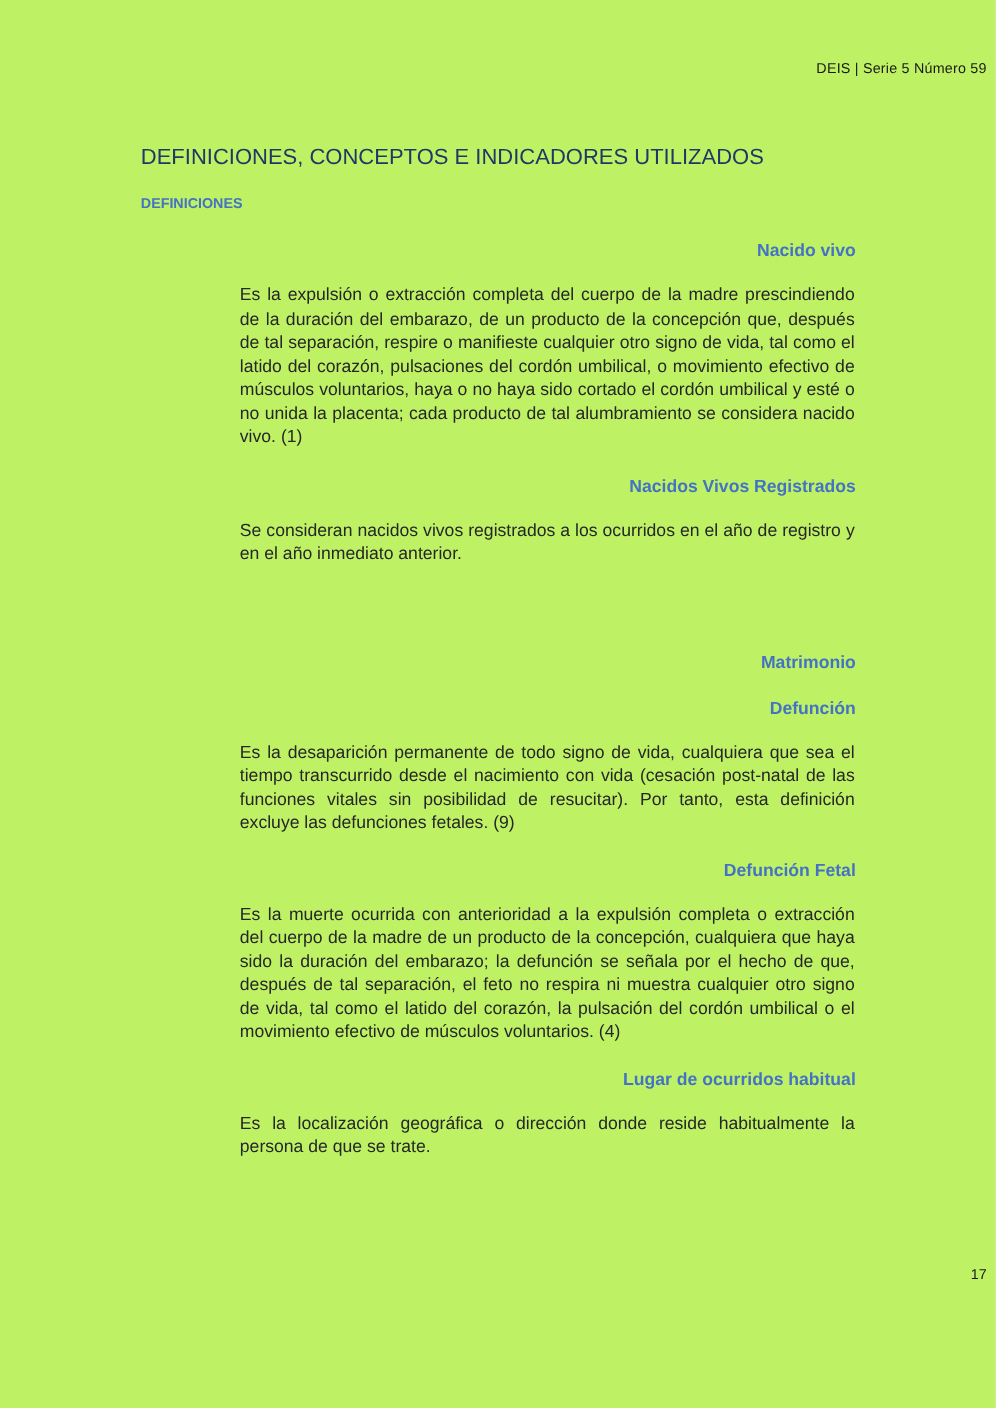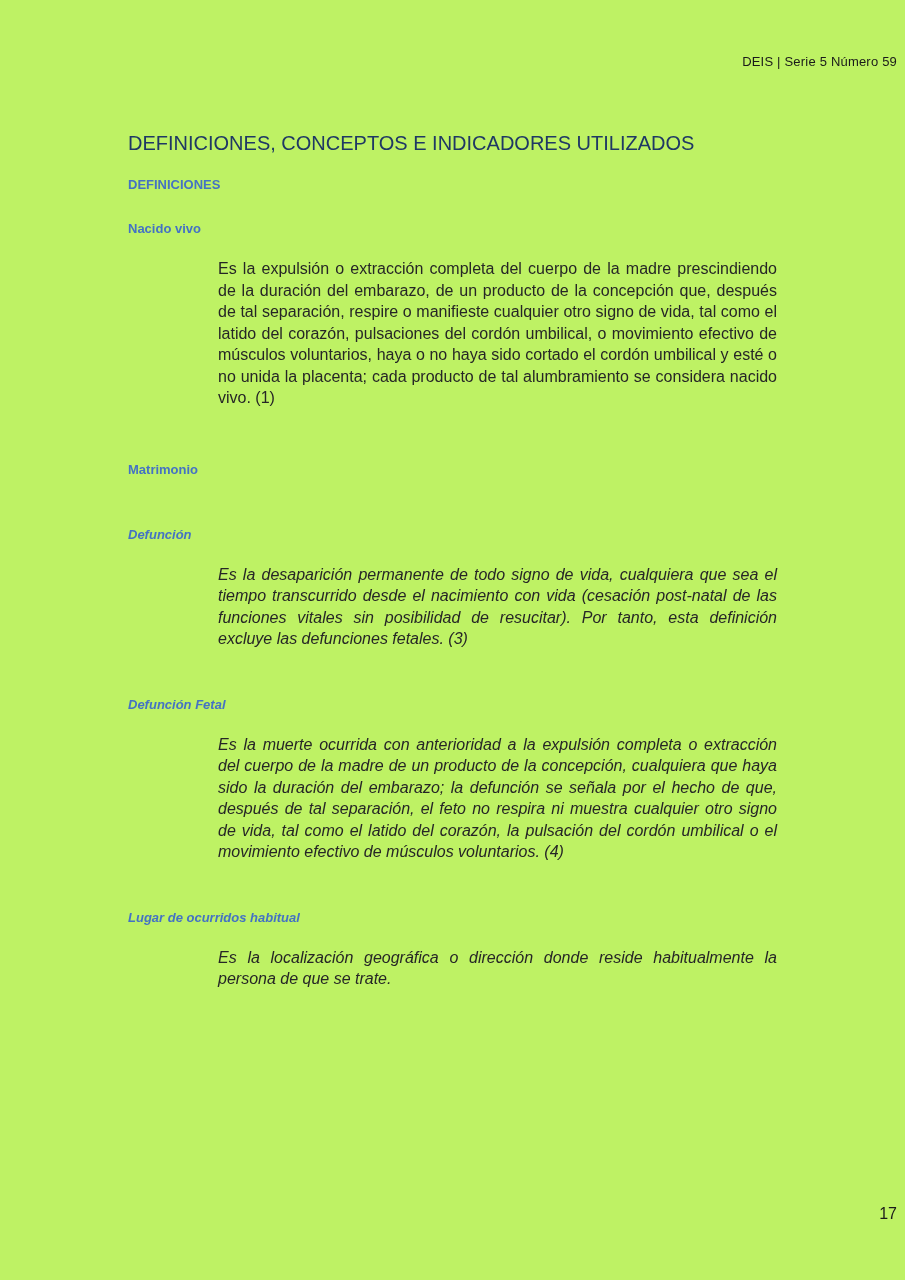--- a/index.html
+++ b/index.html
@@ -40,42 +40,43 @@
   }
   .doc-subtitle {
     margin: 0;
     font-size: 13px;
     line-height: 25px;
     font-weight: bold;
     color: #4472C4;
   }
   .def-section h3 {
     margin: 0 0 19px 0;
-    font-size: 13px;
+    font-size: 16px;
     line-height: 21px;
     font-weight: bold;
     color: #4472C4;
+    text-align: right;
   }
   .def-section p {
     margin: 0 0 0 90px;
     width: 559px;
     font-size: 16px;
     line-height: 21.5px;
     text-align: justify;
     color: #262626;
   }
   .mt-sm { margin-top: 21px; }
   .mt-md { margin-top: 23px; }
-  .mt-lg { margin-top: 50px; }
-  .mt-xl { margin-top: 44px; font-style: italic; }
+  .mt-lg { margin-top: 77px; }
+  .mt-xl { margin-top: 21px; }
   .page-footer {
     position: absolute;
-    top: 1205px;
+    top: 1151px;
     right: 56px;
-    font-size: 16px;
+    font-size: 13px;
     color: #1a1a1a;
   }
 </style>
 </head>
 <body>
 
 <div class="page">
 
   <div class="page-header">DEIS | Serie 5 Número 59</div>
 
@@ -83,28 +84,32 @@
 
     <h1 class="doc-title">DEFINICIONES, CONCEPTOS E INDICADORES UTILIZADOS</h1>
 
     <h2 class="doc-subtitle">DEFINICIONES</h2>
 
     <section class="def-section mt-sm">
       <h3>Nacido vivo</h3>
       <p>Es la expulsión o extracción completa del cuerpo de la madre prescindiendo de la duración del embarazo, de un producto de la concepción que, después de tal separación, respire o manifieste cualquier otro signo de vida, tal como el latido del corazón, pulsaciones del cordón umbilical, o movimiento efectivo de músculos voluntarios, haya o no haya sido cortado el cordón umbilical y esté o no unida la placenta; cada producto de tal alumbramiento se considera nacido vivo. (1)</p>
     </section>
 
+    <section class="def-section mt-md">
+      <h3>Nacidos Vivos Registrados</h3>
+      <p>Se consideran nacidos vivos registrados a los ocurridos en el año de registro y en el año inmediato anterior.</p>
+    </section>
 
     <section class="def-section mt-lg">
       <h3>Matrimonio</h3>
     </section>
 
     <section class="def-section mt-xl">
       <h3>Defunción</h3>
-      <p>Es la desaparición permanente de todo signo de vida, cualquiera que sea el tiempo transcurrido desde el nacimiento con vida (cesación post-natal de las funciones vitales sin posibilidad de resucitar). Por tanto, esta definición excluye las defunciones fetales. (3)</p>
+      <p>Es la desaparición permanente de todo signo de vida, cualquiera que sea el tiempo transcurrido desde el nacimiento con vida (cesación post-natal de las funciones vitales sin posibilidad de resucitar). Por tanto, esta definición excluye las defunciones fetales. (9)</p>
     </section>
 
     <section class="def-section mt-xl">
       <h3>Defunción Fetal</h3>
       <p>Es la muerte ocurrida con anterioridad a la expulsión completa o extracción del cuerpo de la madre de un producto de la concepción, cualquiera que haya sido la duración del embarazo; la defunción se señala por el hecho de que, después de tal separación, el feto no respira ni muestra cualquier otro signo de vida, tal como el latido del corazón, la pulsación del cordón umbilical o el movimiento efectivo de músculos voluntarios. (4)</p>
     </section>
 
     <section class="def-section mt-xl">
       <h3>Lugar de ocurridos habitual</h3>
       <p>Es la localización geográfica o dirección donde reside habitualmente la persona de que se trate.</p>

